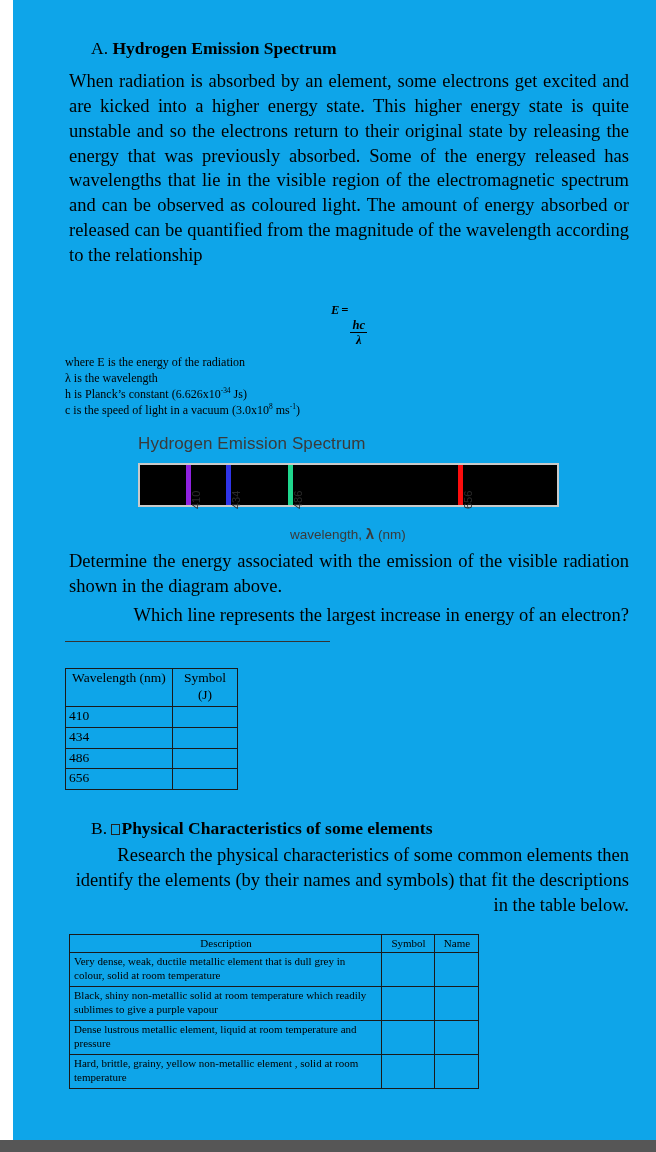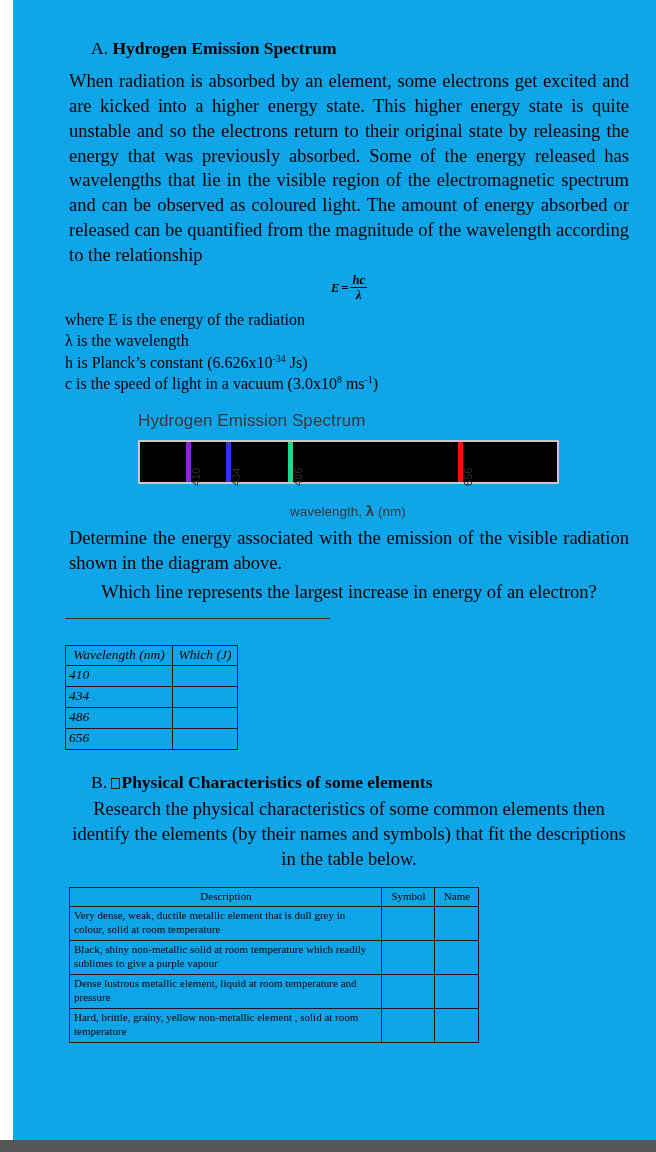--- a/index.html
+++ b/index.html
@@ -51,21 +51,21 @@
 
   
   .para {
     font-size: 18.5px;
     line-height: 1.345;
     margin: 4px;
     text-align: justify;
     text-justify: inter-word;
   }
   .para.nojust {
-    text-align: center;
+    text-align: right;
   }
 
   
   .formula-wrap {
     text-align: center;
     margin: 6px 0 7px 0;
   }
   .formula {
     display: inline-block;
     font-family: "Liberation Serif", "DejaVu Serif", serif;
@@ -75,34 +75,35 @@
     line-height: 1;
   }
   .formula .eq {
     vertical-align: middle;
     margin-right: 2px;
   }
   .frac {
     display: inline-block;
     vertical-align: middle;
     text-align: center;
+    margin-top: 45px;
   }
   .frac .num {
     display: block;
     padding: 0 2px 1px 2px;
     border-bottom: 1px solid #000;
   }
   .frac .den {
     display: block;
     padding-top: 1px;
   }
 
   
   .defs {
-    font-size: 16px;
+    font-size: 12px;
     line-height: 1.345;
   }
   .defs div { white-space: nowrap; }
   .defs sup {
     font-size: 0.62em;
     vertical-align: super;
     line-height: 0;
   }
 
   
@@ -176,21 +177,20 @@
     vertical-align: top;
   }
 
   .wl-table {
     margin-top: 26px;
     font-size: 13.5px;
   }
   .wl-table th, .wl-table td {
     padding: 1px 3px 2px 3px;
     line-height: 1.25;
-    font-style: italic;
   }
   .wl-table .c-wl { width: 100px; }
   .wl-table .c-en { width: 58px; }
   .wl-table tbody td { height: 15px; }
 
   .el-table {
     margin-top: 16px;
     margin-left: 4px;
     font-size: 11px;
   }
@@ -261,21 +261,21 @@
 
   <p class="para" style="margin-top:2px;">Determine the energy associated with the emission of the visible radiation shown in the diagram above.</p>
   <p class="para nojust">Which line represents the largest increase in energy of an electron?</p>
 
   <div class="blank-line"></div>
 
   <table class="wl-table">
     <thead>
       <tr>
         <th class="c-wl">Wavelength (nm)</th>
-        <th class="c-en">Which (J)</th>
+        <th class="c-en">Symbol (J)</th>
       </tr>
     </thead>
     <tbody id="wl-body">
         <tr>
           <td class="c-wl">410</td>
           <td class="c-en"></td>
         </tr>
         <tr>
           <td class="c-wl">434</td>
           <td class="c-en"></td>
@@ -284,21 +284,21 @@
           <td class="c-wl">486</td>
           <td class="c-en"></td>
         </tr>
         <tr>
           <td class="c-wl">656</td>
           <td class="c-en"></td>
         </tr>
       </tbody>
   </table>
 
-  <h2 class="section-heading" style="margin-top:22px;">
+  <h2 class="section-heading" style="margin-top:28px;">
     <span class="letter">B.</span>
     <span class="tofu"></span><span>Physical Characteristics of some elements</span>
   </h2>
 
   <p class="para nojust" style="margin-top:3px;">Research the physical characteristics of some common elements then identify the elements (by their names and symbols) that fit the descriptions in the table below.</p>
 
   <table class="el-table">
     <thead>
       <tr>
         <th class="c-desc">Description</th>

